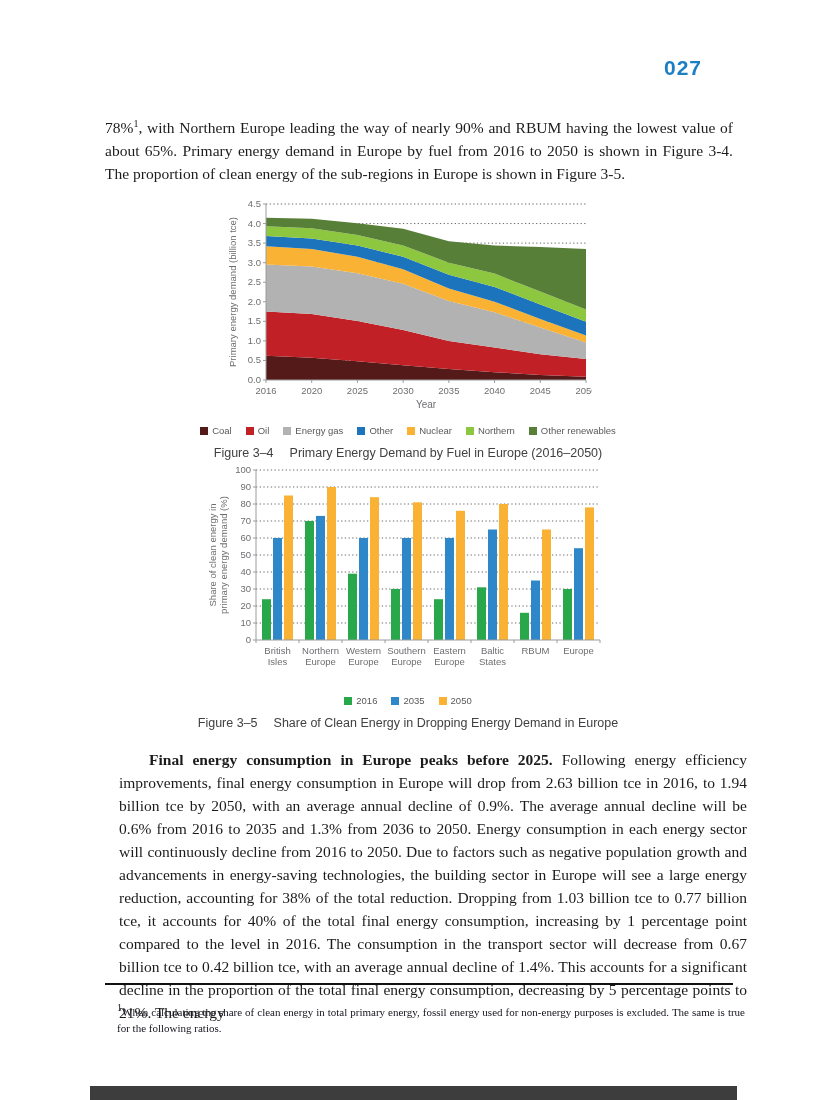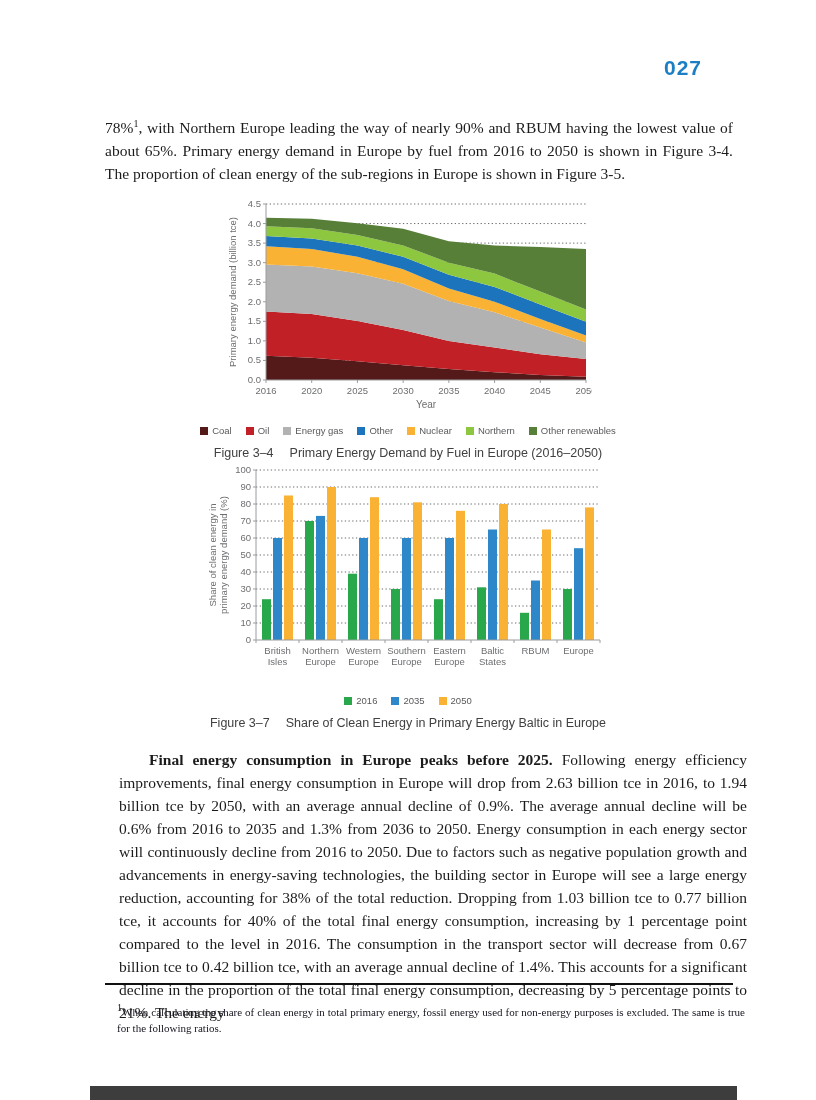--- a/index.html
+++ b/index.html
@@ -243,21 +243,21 @@
         </span>
         <span class="item">
           <span class="box" style="background: rgb(46, 135, 200);"></span>
           <span>2035</span>
         </span>
         <span class="item">
           <span class="box" style="background: rgb(249, 178, 51);"></span>
           <span>2050</span>
         </span>
       </div>
-    <div class="caption"><span class="cap-label">Figure 3–7</span><span>Share of Clean Energy in Primary Energy Baltic in Europe</span></div>
+    <div class="caption"><span class="cap-label">Figure 3–5</span><span>Share of Clean Energy in Dropping Energy Demand in Europe</span></div>
   </div>
 
   <p class="bodytext"><b>Final energy consumption in Europe peaks before 2025.</b><span> Following energy efficiency improvements, final energy consumption in Europe will drop from 2.63 billion tce in 2016, to 1.94 billion tce by 2050, with an average annual decline of 0.9%. The average annual decline will be 0.6% from 2016 to 2035 and 1.3% from 2036 to 2050. Energy consumption in each energy sector will continuously decline from 2016 to 2050. Due to factors such as negative population growth and advancements in energy-saving technologies, the building sector in Europe will see a large energy reduction, accounting for 38% of the total reduction. Dropping from 1.03 billion tce to 0.77 billion tce, it accounts for 40% of the total final energy consumption, increasing by 1 percentage point compared to the level in 2016. The consumption in the transport sector will decrease from 0.67 billion tce to 0.42 billion tce, with an average annual decline of 1.4%. This accounts for a significant decline in the proportion of the total final energy consumption, decreasing by 5 percentage points to 21%. The energy</span></p>
 
   <div class="footnote-rule"></div>
 
   <p class="footnote"><sup>1</sup><span>When calculating the share of clean energy in total primary energy, fossil energy used for non-energy purposes is excluded. The same is true for the following ratios.</span></p>
 
   <div class="footer-bar"></div>
 </div>

